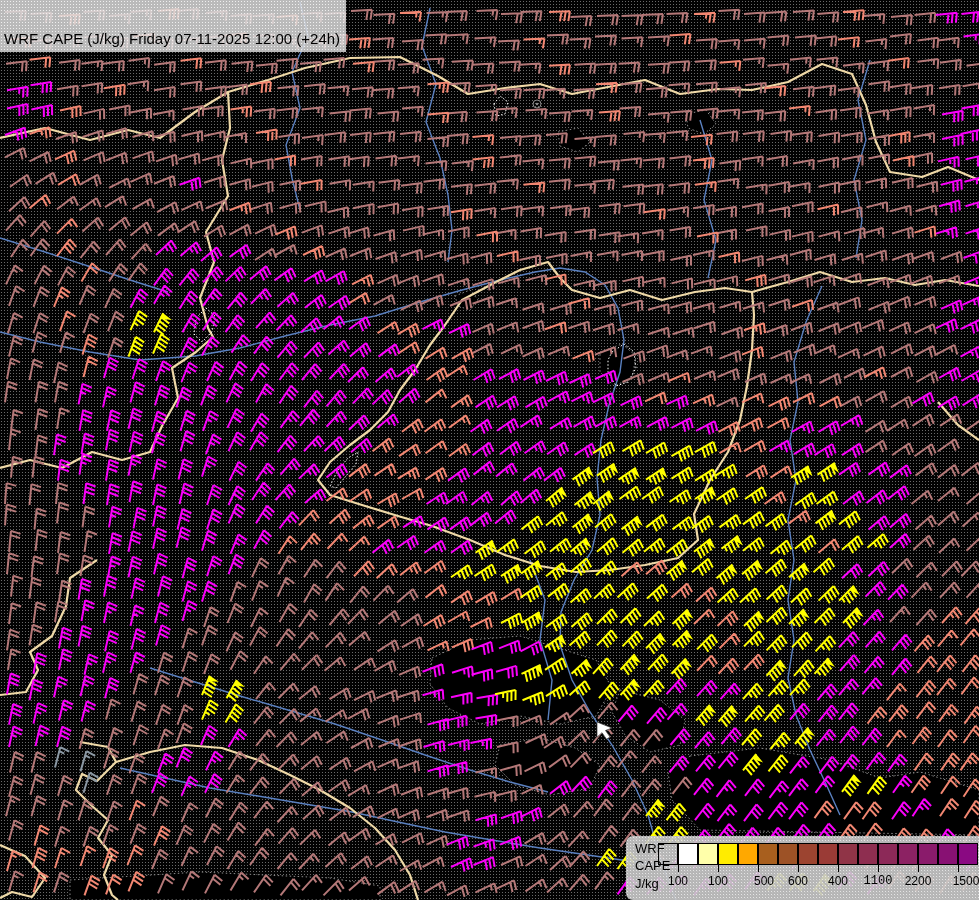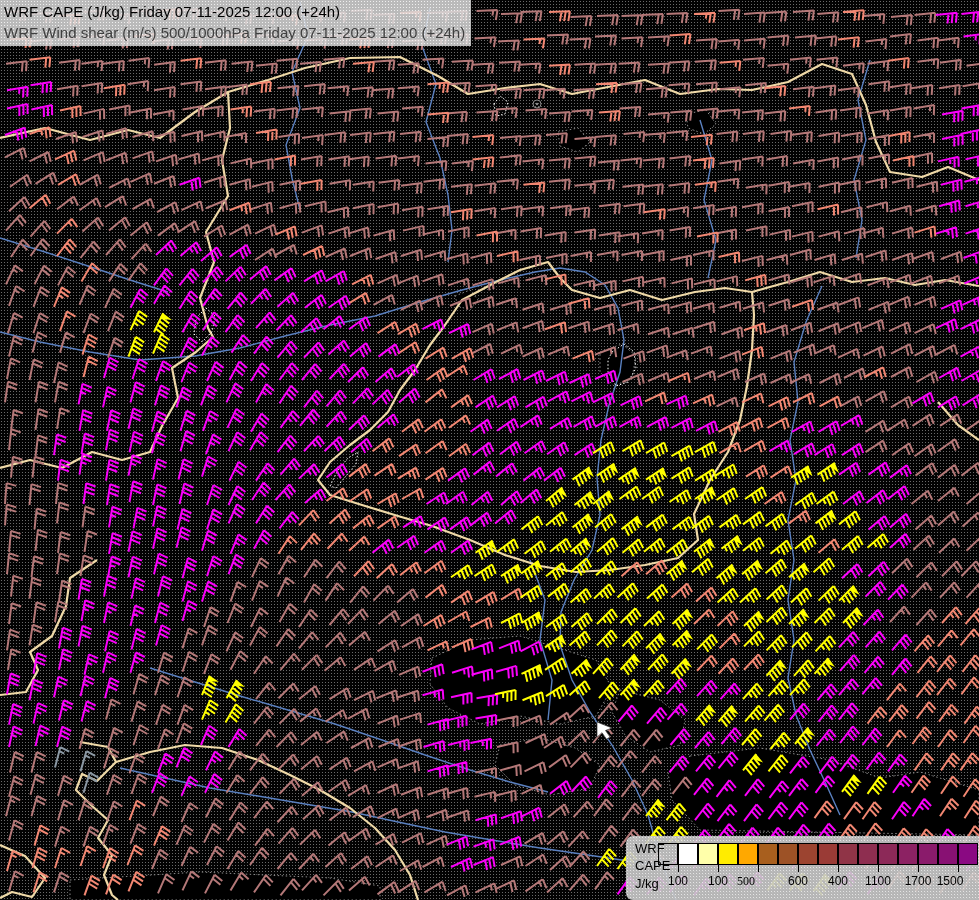--- a/index.html
+++ b/index.html
@@ -6,21 +6,21 @@
   #stage{position:relative;width:979px;height:900px;overflow:hidden;
          background-color:#030303;
          background-image:radial-gradient(#6a6a6a 0.55px, transparent 0.75px);
          background-size:3px 3px;
          font-family:"Liberation Sans", sans-serif;}
   #map-svg{position:absolute;left:0;top:0;}
   #header{position:absolute;left:0;top:0;padding:1px 6px 3px 4px;
           background-color:rgba(219,219,219,0.85);
           background-image:radial-gradient(rgba(255,255,255,0.7) 0.6px, transparent 0.8px);
           background-size:3px 3px;}
-  #header .l1{font-size:15px;line-height:21px;color:#000;white-space:nowrap;}
+  #header .l1{font-size:15px;line-height:21px;color:#000;white-space:nowrap;margin-top:27px;}
   #header .l2{font-size:15px;line-height:21px;color:#3f3f3f;white-space:nowrap;}
   #legend{position:absolute;left:626px;top:836px;width:370px;height:64px;
           background-color:rgba(198,198,198,0.92);
           background-image:radial-gradient(rgba(240,240,240,0.8) 0.6px, transparent 0.8px);
           background-size:3px 3px;color:#000;border-radius:7px;}
   #legend .ttl{position:absolute;left:9px;font-size:13px;}
   #lg-boxes{position:absolute;left:32px;top:7px;height:22px;}
   .lg-box{position:absolute;top:0;width:20px;height:22px;border:1px solid #000;box-sizing:border-box;}
   .lg-tick{position:absolute;top:29px;width:1px;height:7px;background:#000;}
   .lg-lab{position:absolute;top:38px;font-size:12px;transform:translateX(-50%);}
@@ -81,21 +81,20 @@
         <path d="M55.0 767.4L60.4 747.1M60.4 747.1l8.9 4.5M59.3 751.2l4.9 2.5M80.5 771.4L86.4 751.2M86.4 751.2l8.8 4.7M85.2 755.3l4.8 2.6M83.5 792.8L89.7 772.7M89.7 772.7l8.7 4.9M88.5 776.7l8.7 4.9" fill="none" stroke="#8b98a4" stroke-width="2" stroke-linecap="butt"></path>
         <path d="M163.2 313.3L171.9 320.1L160.6 318.7ZM589.4 467.2L594.0 477.2L584.6 470.7ZM614.2 463.6L618.5 473.8L609.3 467.0ZM635.8 467.7L640.0 477.9L630.9 471.1ZM663.5 468.0L667.5 478.3L658.5 471.3ZM808.6 466.1L812.5 476.3L803.5 469.4ZM834.9 462.9L839.0 473.1L830.0 466.2ZM562.2 487.6L567.3 497.3L557.5 491.4ZM590.9 491.9L595.8 501.7L586.2 495.6ZM609.5 491.1L614.4 500.9L604.8 494.8ZM712.4 487.2L716.5 497.4L707.4 490.6ZM588.7 514.0L593.8 523.8L584.1 517.9ZM637.9 516.3L642.8 526.1L633.2 520.0ZM832.1 510.5L836.9 520.4L827.3 514.2ZM492.6 540.6L497.0 550.7L487.7 544.1ZM586.5 538.2L591.7 547.9L582.0 542.1ZM710.5 538.8L715.4 548.7L705.8 542.5ZM738.0 535.8L742.9 545.6L733.3 539.5ZM518.4 564.5L522.5 574.7L513.4 567.8ZM538.5 560.8L543.0 570.8L533.6 564.3ZM682.5 560.6L687.7 570.2L677.9 564.5ZM732.4 564.5L737.7 574.2L727.9 568.4ZM758.0 560.5L763.2 570.2L753.4 564.4ZM804.8 563.3L810.2 572.9L800.3 567.3ZM853.9 585.8L859.9 595.1L849.6 590.0ZM539.4 612.0L543.1 622.4L534.3 615.2ZM687.7 609.5L693.5 618.8L683.3 613.6ZM759.1 611.4L764.9 620.7L754.8 615.5ZM803.9 609.2L809.9 618.5L799.7 613.5ZM857.5 607.8L863.7 616.9L853.4 612.2ZM562.2 635.4L566.5 645.5L557.3 638.8ZM660.7 633.4L666.8 642.5L656.5 637.7ZM687.3 630.5L693.3 639.8L683.1 634.8ZM540.5 664.9L543.0 675.6L535.1 667.5ZM586.9 659.5L592.5 669.0L582.5 663.6ZM634.7 654.3L641.1 663.3L630.6 658.7ZM685.9 658.5L692.2 667.5L681.8 662.9ZM780.7 660.3L787.1 669.3L776.6 664.8ZM828.4 658.1L835.0 666.9L824.5 662.6ZM209.8 675.7L218.9 681.8L207.5 681.3ZM236.8 679.9L245.0 687.1L233.8 685.1ZM634.3 679.3L640.9 688.1L630.3 683.9ZM709.8 704.8L716.4 713.5L705.8 709.3ZM732.2 705.7L738.9 714.5L728.3 710.2ZM808.2 727.7L815.1 736.2L804.4 732.3ZM756.1 754.0L763.1 762.5L752.4 758.7ZM854.4 774.8L861.7 783.0L850.8 779.7ZM658.6 799.4L665.8 807.7L655.0 804.2ZM825.4 874.1L833.0 882.1L822.0 879.0Z" fill="#ffff00" stroke="none"></path>
       </g>
     <g id="g-cursor">
         <path d="M597 722 l15 6 l-6.5 2.5 l4.5 6.5 l-3.5 2.2 l-4.5 -6.5 l-5 4.5 Z" fill="#ffffff" stroke="#333" stroke-width="0.7"></path>
       </g>
   </svg>
 
   <div id="header">
     <div class="l1">WRF CAPE (J/kg) Friday 07-11-2025 12:00 (+24h)</div>
-    <div class="l2">WRF Wind shear (m/s) 500/1000hPa Friday 07-11-2025 12:00 (+24h)</div>
   </div>
 
   <div id="legend">
     <div class="ttl" style="top:5px">WRF</div>
     <div class="ttl" style="top:22px">CAPE</div>
     <div class="ttl" style="top:40px">J/kg</div>
     <div id="lg-boxes">
         <div class="lg-box" style="left: 0px; background: transparent;"></div>
         <div class="lg-box" style="left: 20px; background: rgb(255, 255, 255);"></div>
         <div class="lg-box" style="left: 40px; background: rgb(255, 255, 170);"></div>
@@ -111,26 +110,26 @@
         <div class="lg-box" style="left: 240px; background: rgb(140, 34, 99);"></div>
         <div class="lg-box" style="left: 260px; background: rgb(138, 27, 107);"></div>
         <div class="lg-box" style="left: 280px; background: rgb(136, 17, 115);"></div>
         <div class="lg-box" style="left: 300px; background: rgb(138, 9, 130);"></div>
       </div>
   <div class="lg-tick" style="left: 52px;"></div>
       <div class="lg-lab" style="left: 52px;">100</div>
       <div class="lg-tick" style="left: 92px;"></div>
       <div class="lg-lab" style="left: 92px;">100</div>
       <div class="lg-tick" style="left: 132px;"></div>
-      <div class="lg-lab" style="left: 120px; font-family: Liberation Serif, serif;">500</div>
+      <div class="lg-lab" style="left: 138px;">500</div>
       <div class="lg-tick" style="left: 172px;"></div>
       <div class="lg-lab" style="left: 172px;">600</div>
       <div class="lg-tick" style="left: 212px;"></div>
       <div class="lg-lab" style="left: 212px;">400</div>
       <div class="lg-tick" style="left: 252px;"></div>
-      <div class="lg-lab" style="left: 252px;">1100</div>
+      <div class="lg-lab" style="left: 252px; font-family: Liberation Mono, monospace;">1100</div>
       <div class="lg-tick" style="left: 292px;"></div>
-      <div class="lg-lab" style="left: 292px;">1700</div>
+      <div class="lg-lab" style="left: 292px;">2200</div>
       <div class="lg-tick" style="left: 332px;"></div>
-      <div class="lg-lab" style="left: 324px;">1500</div>
+      <div class="lg-lab" style="left: 340px;">1500</div>
     </div>
 
 </div>
 
 </body></html>

